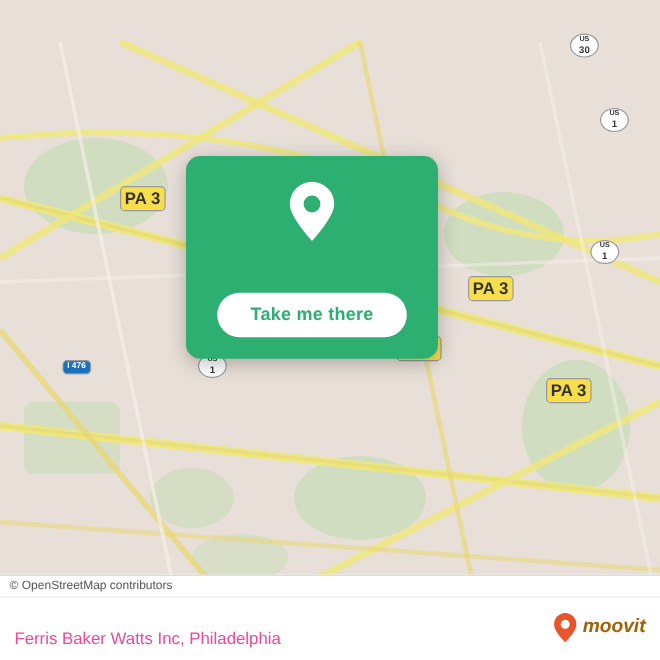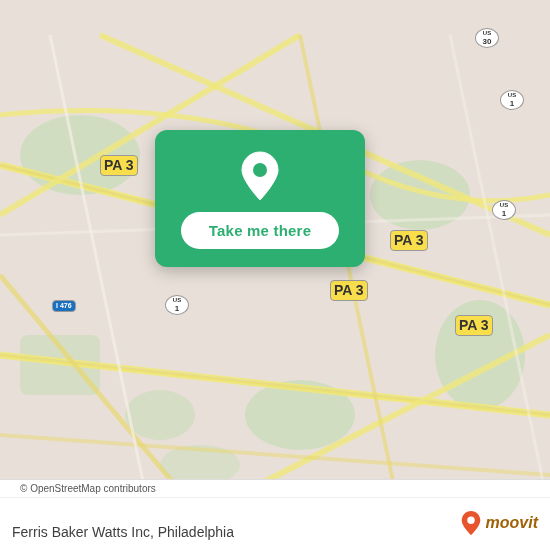--- a/index.html
+++ b/index.html
@@ -49,53 +49,54 @@
       background: white;
       color: #2eaf72;
       border: none;
       border-radius: 24px;
       padding: 10px 28px;
       font-size: 15px;
       font-weight: 600;
       cursor: pointer;
       letter-spacing: 0.2px;
       white-space: nowrap;
+      margin-top: 32px;
     }
 
     
     .bottom-bar {
       position: absolute;
       bottom: 0;
       left: 0;
       width: 100%;
       background: white;
       z-index: 20;
       display: flex;
       flex-direction: column;
     }
 
     .osm-credit {
       font-size: 10px;
       color: #555;
-      padding: 3px 20px;
+      padding: 3px 8px;
       background: rgba(255,255,255,0.85);
       border-top: 1px solid #ddd;
     }
 
     .location-bar {
       display: flex;
       align-items: center;
       justify-content: space-between;
       padding: 8px 12px 10px;
       border-top: 1px solid #eee;
     }
 
     .location-text {
       font-size: 14px;
-      color: #404040;
+      color: #ec4899;
       font-weight: 400;
       margin-top: 18px;
     }
 
     .moovit-logo {
       display: flex;
       align-items: center;
       gap: 4px;
     }
 

